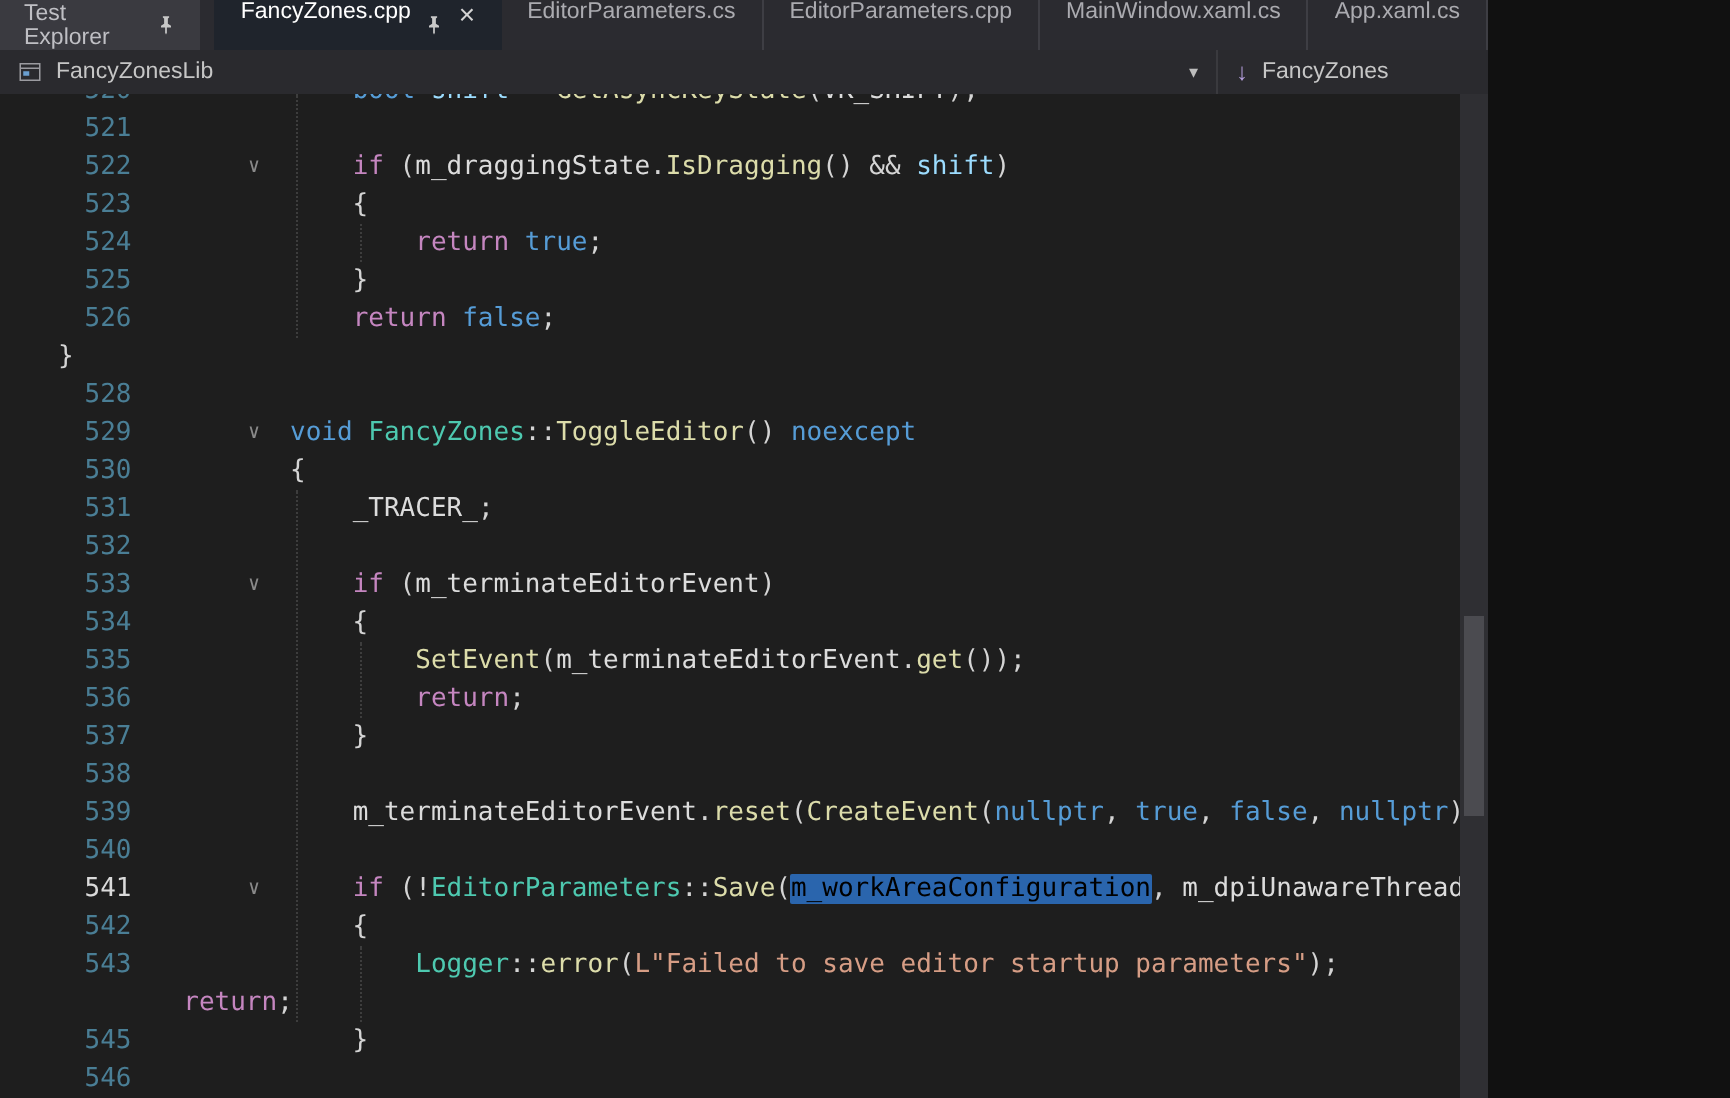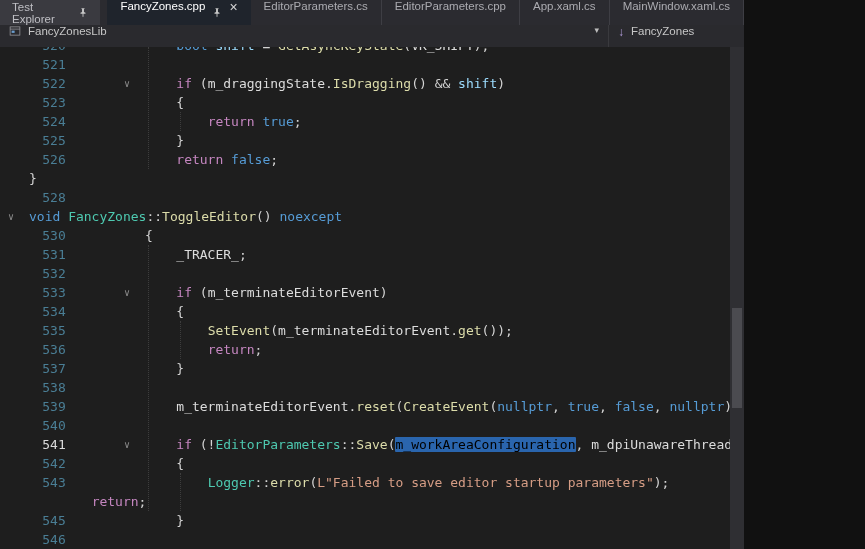--- a/index.html
+++ b/index.html
@@ -17,21 +17,21 @@
   .doc-tab{display:flex;gap:7px;padding:0 13px;
     color:#abahb0;color:#abab b0;color:#ababb0;cursor:default}
   .doc-tab:not(.active){border-right:1px solid #3e3e44}
   .doc-tab.active{background:var(--activeTabBg,#1f242c);color:#fff}
   .close{font-size:14px;line-height:1;color:#d4d4d4}
   .pin{display:inline-flex;align-items:center}
 
   
   .navbar{flex:0 0 22px;height:22px;background:var(--navbarBg,#2a2a2e);
     display:flex;align-items:stretch;font-size:11.5px;color:#c6c6c6}
-  .combo{display:flex;gap:7px;padding:0 9px}
+  .combo{display:flex;align-items:center;gap:7px;padding:0 9px}
   .combo.project{flex:0 0 608px}
   .combo .caret{margin-left:auto;color:#bdbdbd;font-size:9px}
   .combo.scope{flex:1;border-left:1px solid #3a3a3e}
   .scope-arrow{color:var(--navArrow,#b39ddb);font-size:12px;font-weight:bold}
 
   
   .editor{position:relative;flex:1;overflow:hidden;
     font-family:"DejaVu Sans Mono","Liberation Mono",monospace;font-size:13px}
   .code-lines{position:absolute;left:0;top:0;right:14px;bottom:0}
   .row{display:flex;height:19px;line-height:19px;white-space:pre}
@@ -76,24 +76,24 @@
           </span>
           <span class="close">×</span>
         </div>
         <div class="doc-tab">
           <span>EditorParameters.cs</span>
         </div>
         <div class="doc-tab">
           <span>EditorParameters.cpp</span>
         </div>
         <div class="doc-tab">
-          <span>App.xaml.cs</span>
+          <span>MainWindow.xaml.cs</span>
         </div>
         <div class="doc-tab">
-          <span>MainWindow.xaml.cs</span>
+          <span>App.xaml.cs</span>
         </div>
       </div>
   </div>
 
   <div class="navbar">
     <div class="combo project">
       <span style="display:inline-flex">
         <svg width="12" height="12" viewBox="0 0 16 16" aria-hidden="true">
           <rect x="1.5" y="2.5" width="13" height="11" fill="none" stroke="#9B9BA0"></rect>
           <path d="M1.5 5.5h13" stroke="#9B9BA0"></path>
@@ -121,21 +121,21 @@
           <div class="row"><span class="ln">520</span><span class="fold"></span><span class="txt"><span class="d">    </span><span class="k">bool</span><span class="d"> </span><span class="v">shift</span><span class="d"> = </span><span class="f">GetAsyncKeyState</span><span class="d">(</span><span class="m">VK_SHIFT</span><span class="d">);</span></span></div>
         </div>
         <div class="row"><span class="ln">521</span><span class="fold"></span><span class="txt"></span></div>
         <div class="row"><span class="ln">522</span><span class="fold">∨</span><span class="txt"><span class="d">    </span><span class="c">if</span><span class="d"> (</span><span class="m">m_draggingState</span><span class="d">.</span><span class="f">IsDragging</span><span class="d">() </span><span class="d">&amp;&amp; </span><span class="v">shift</span><span class="d">)</span></span></div>
         <div class="row"><span class="ln">523</span><span class="fold"></span><span class="txt"><span class="d">    {</span></span></div>
         <div class="row"><span class="ln">524</span><span class="fold"></span><span class="txt"><span class="d">        </span><span class="c">return</span><span class="d"> </span><span class="k">true</span><span class="d">;</span></span></div>
         <div class="row"><span class="ln">525</span><span class="fold"></span><span class="txt"><span class="d">    }</span></span></div>
         <div class="row"><span class="ln">526</span><span class="fold"></span><span class="txt"><span class="d">    </span><span class="c">return</span><span class="d"> </span><span class="k">false</span><span class="d">;</span></span></div>
         <div class="row"><span class="fold"></span><span class="txt"><span class="d">}</span></span></div>
         <div class="row"><span class="ln">528</span><span class="fold"></span><span class="txt"></span></div>
-        <div class="row"><span class="fold">∨</span><span class="txt"><span class="k">void</span><span class="d"> </span><span class="t">FancyZones</span><span class="d">::</span><span class="f">ToggleEditor</span><span class="d">() </span><span class="k">noexcept</span></span></div>
+        <div class="row"><span class="ln">529</span><span class="fold">∨</span><span class="txt"><span class="k">void</span><span class="d"> </span><span class="t">FancyZones</span><span class="d">::</span><span class="f">ToggleEditor</span><span class="d">() </span><span class="k">noexcept</span></span></div>
         <div class="row"><span class="ln">530</span><span class="fold"></span><span class="txt"><span class="d">{</span></span></div>
         <div class="row"><span class="ln">531</span><span class="fold"></span><span class="txt"><span class="d">    </span><span class="m">_TRACER_</span><span class="d">;</span></span></div>
         <div class="row"><span class="ln">532</span><span class="fold"></span><span class="txt"></span></div>
         <div class="row"><span class="ln">533</span><span class="fold">∨</span><span class="txt"><span class="d">    </span><span class="c">if</span><span class="d"> (</span><span class="m">m_terminateEditorEvent</span><span class="d">)</span></span></div>
         <div class="row"><span class="ln">534</span><span class="fold"></span><span class="txt"><span class="d">    {</span></span></div>
         <div class="row"><span class="ln">535</span><span class="fold"></span><span class="txt"><span class="d">        </span><span class="f">SetEvent</span><span class="d">(</span><span class="m">m_terminateEditorEvent</span><span class="d">.</span><span class="f">get</span><span class="d">());</span></span></div>
         <div class="row"><span class="ln">536</span><span class="fold"></span><span class="txt"><span class="d">        </span><span class="c">return</span><span class="d">;</span></span></div>
         <div class="row"><span class="ln">537</span><span class="fold"></span><span class="txt"><span class="d">    }</span></span></div>
         <div class="row"><span class="ln">538</span><span class="fold"></span><span class="txt"></span></div>
         <div class="row"><span class="ln">539</span><span class="fold"></span><span class="txt"><span class="d">    </span><span class="m">m_terminateEditorEvent</span><span class="d">.</span><span class="f">reset</span><span class="d">(</span><span class="f">CreateEvent</span><span class="d">(</span><span class="k">nullptr</span><span class="d">, </span><span class="k">true</span><span class="d">, </span><span class="k">false</span><span class="d">, </span><span class="k">nullptr</span><span class="d">));</span></span></div>

